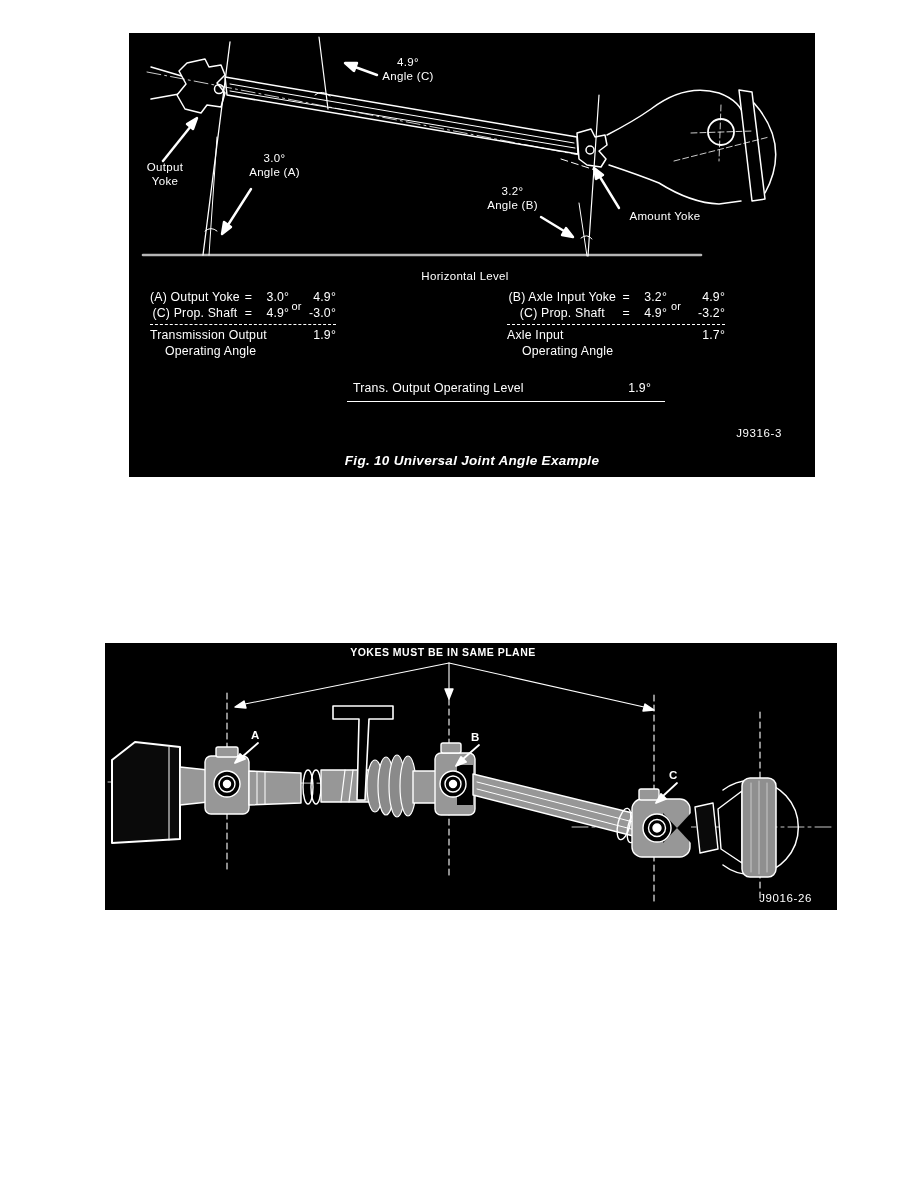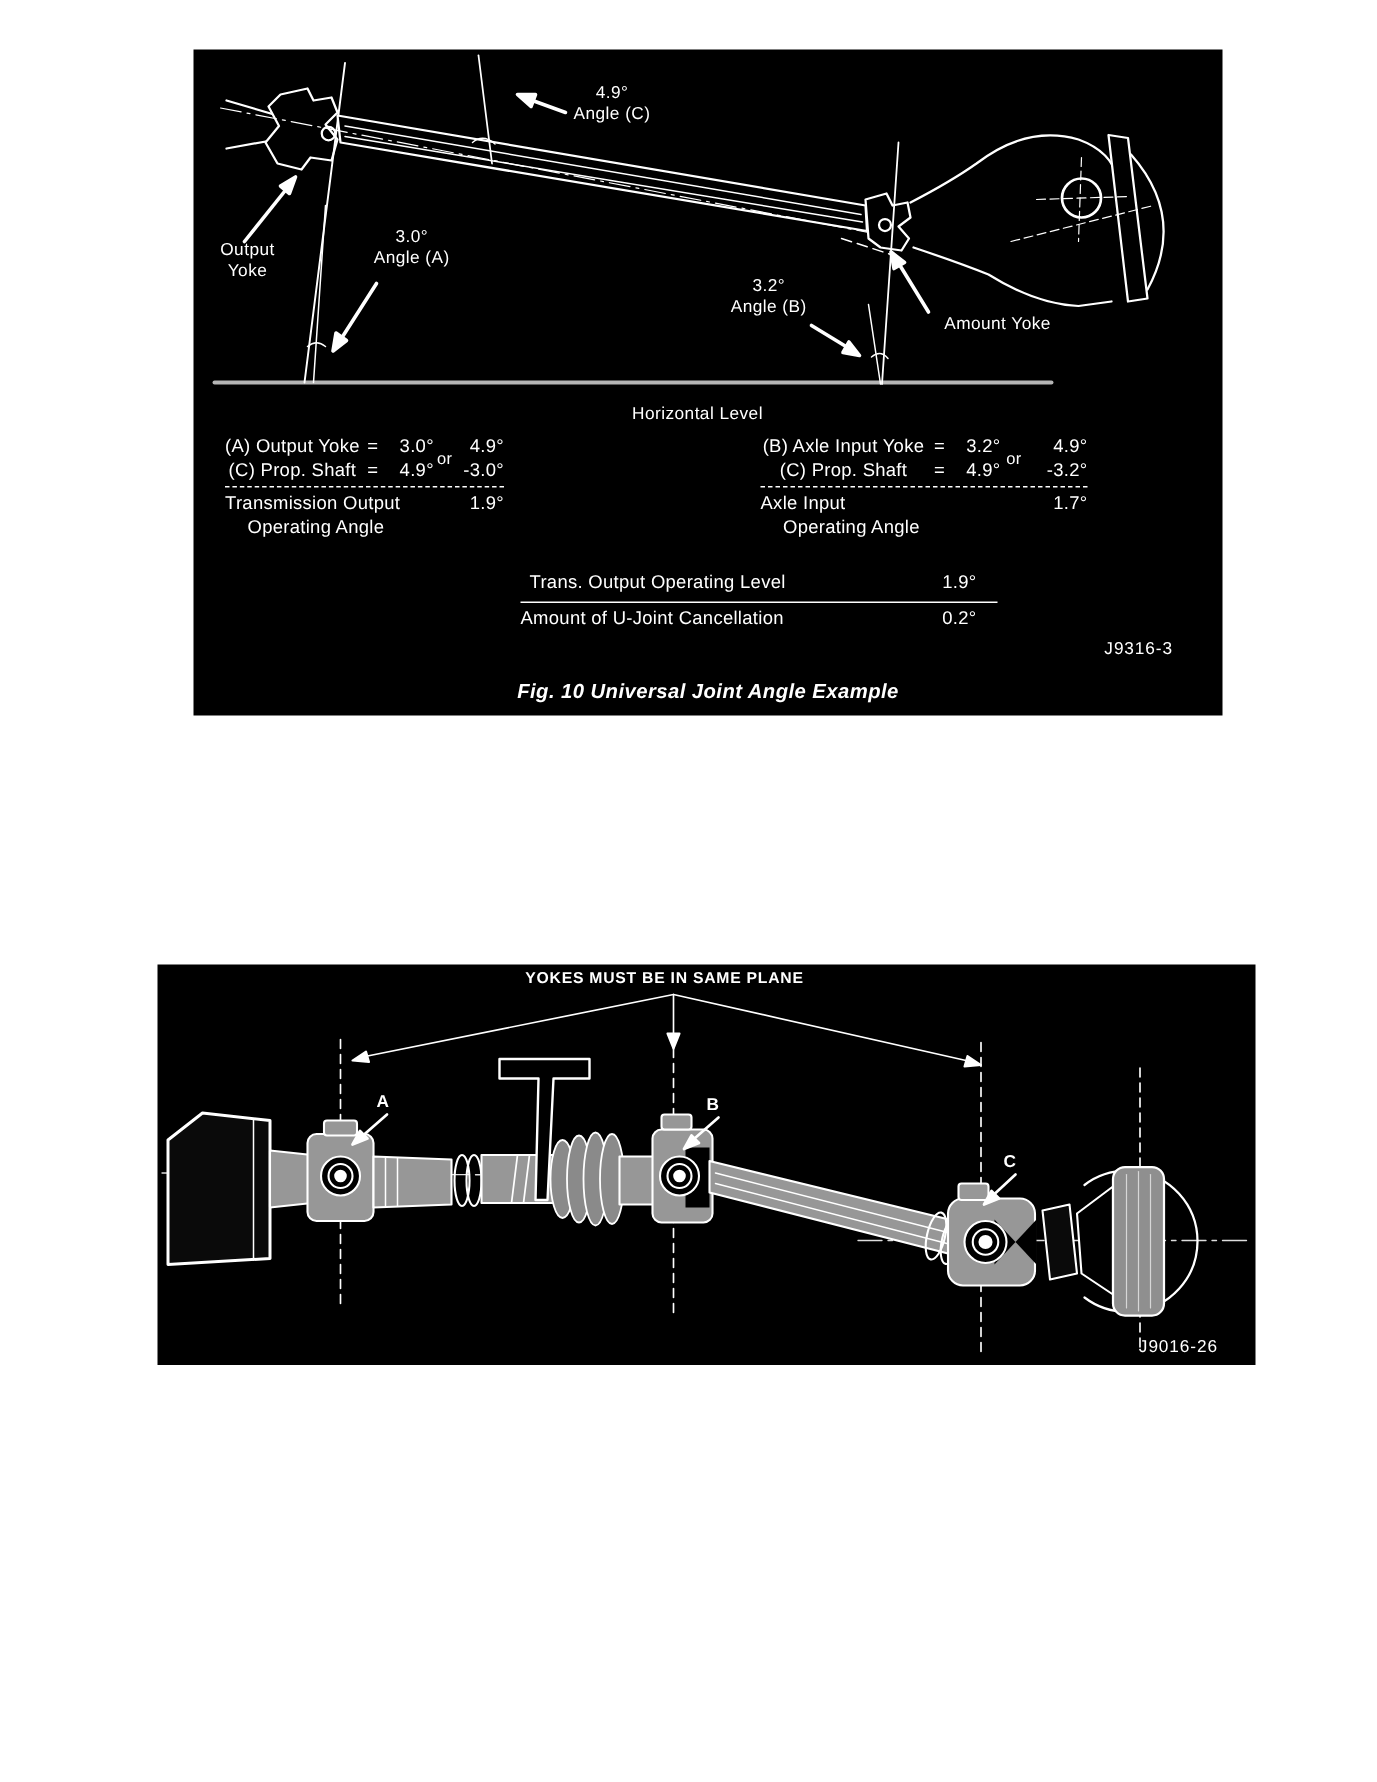--- a/index.html
+++ b/index.html
@@ -177,24 +177,20 @@
         <div class="crval">1.7°</div>
       </div>
     </div>
 
     <div class="summary" style="left:218px;top:348px;width:318px">
       <div class="srow">
         <span class="slbl">Trans. Output Operating Level</span>
         <span class="sval">1.9°</span>
       </div>
       <div class="ssep"></div>
-      <div class="srow">
-        <span class="slbl" style="padding-left:0">Amount of U-Joint Cancellation</span>
-        <span class="sval">0.2°</span>
-      </div>
     </div>
 
     <div class="refcode" style="left:573px;top:394px;width:80px">J9316-3</div>
     <div class="caption" style="top:420px">Fig. 10 Universal Joint Angle Example</div>
   </div>
 
   <div class="panel" id="panel2">
     <svg width="732" height="299" viewBox="0 0 732 299">
       <g stroke="#fff" fill="none" stroke-linecap="round" stroke-linejoin="round" stroke-width="1.4">
 

